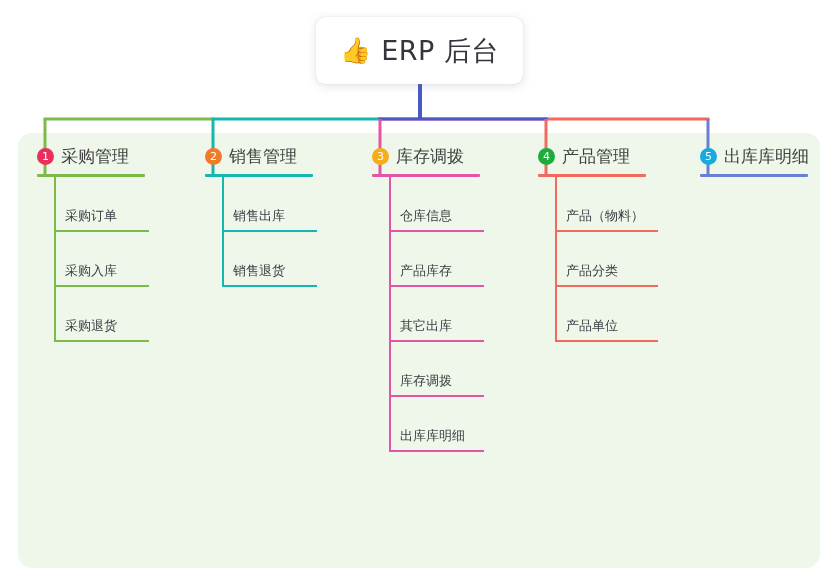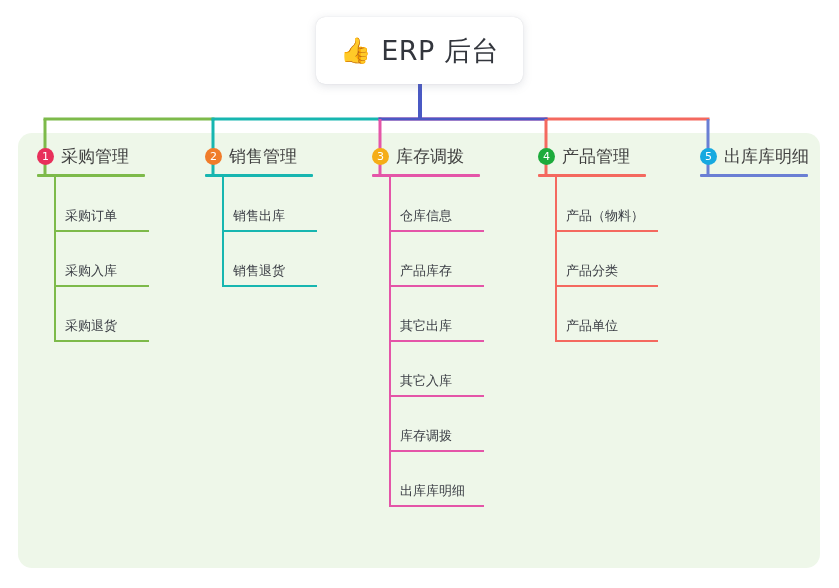--- a/index.html
+++ b/index.html
@@ -234,25 +234,20 @@
             <div class="leaf-label">产品库存</div>
             <div class="leaf-rule" style="background: rgb(228, 85, 168);"></div>
           </div>
           <div class="leaf">
             <div class="leaf-spine" style="background: rgb(228, 85, 168);"></div>
             <div class="leaf-label">其它出库</div>
             <div class="leaf-rule" style="background: rgb(228, 85, 168);"></div>
           </div>
           <div class="leaf">
             <div class="leaf-spine" style="background: rgb(228, 85, 168);"></div>
-            <div class="leaf-label">其它入库</div>
-            <div class="leaf-rule" style="background: rgb(228, 85, 168);"></div>
-          </div>
-          <div class="leaf">
-            <div class="leaf-spine" style="background: rgb(228, 85, 168);"></div>
             <div class="leaf-label">库存调拨</div>
             <div class="leaf-rule" style="background: rgb(228, 85, 168);"></div>
           </div>
           <div class="leaf">
             <div class="leaf-spine" style="background: rgb(228, 85, 168);"></div>
             <div class="leaf-label">出库库明细</div>
             <div class="leaf-rule" style="background: rgb(228, 85, 168);"></div>
           </div>
         </div>
       </div>

